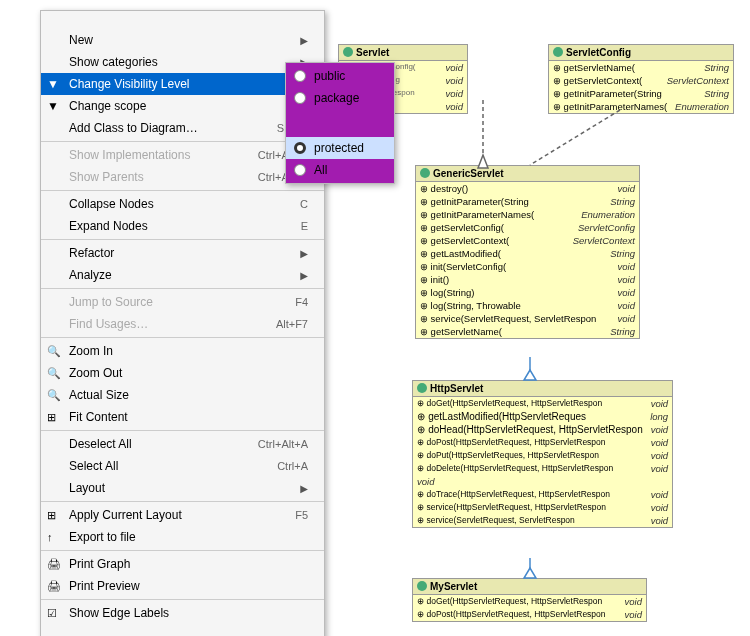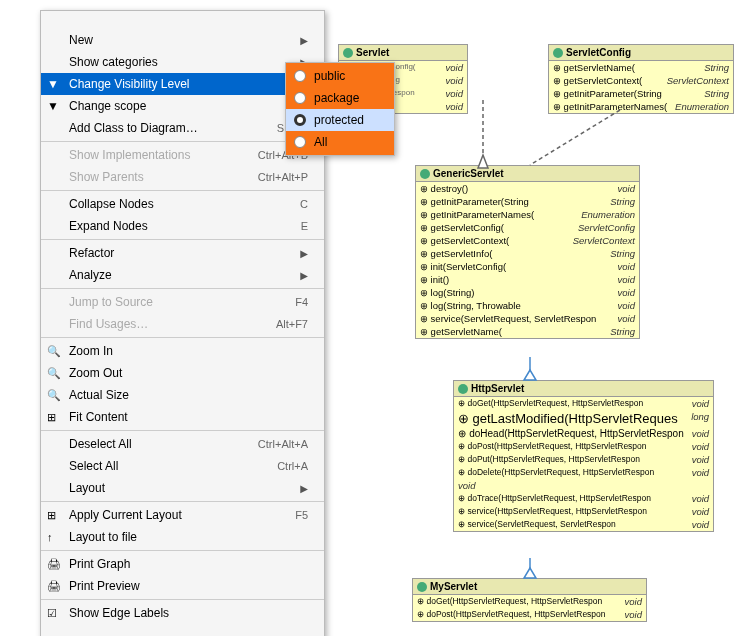--- a/index.html
+++ b/index.html
@@ -30,21 +30,20 @@
       font-size: 10px;
       min-width: 140px;
     }
     .uml-box-header {
       background: #e8e8b0;
       border-bottom: 1px solid #999;
       padding: 2px 4px;
       font-weight: bold;
       font-size: 10px;
       display: flex;
-      align-items: center;
       gap: 3px;
     }
     .uml-box-header .circle {
       width: 10px; height: 10px;
       border-radius: 50%;
       background: #4a7;
       display: inline-block;
       flex-shrink: 0;
     }
     .uml-row {
@@ -122,21 +121,21 @@
       transform: translateY(-50%);
       font-size: 12px;
     }
 
     
     .submenu {
       position: absolute;
       left: 285px;
       top: 62px;
       width: 110px;
-      background: #f97316;
+      background: #a21caf;
       border: 1px solid #bbb;
       box-shadow: 2px 2px 6px rgba(0,0,0,0.3);
       z-index: 110;
       padding: 2px 0;
     }
     .submenu-item {
       padding: 4px 10px 4px 28px;
       cursor: pointer;
       display: flex;
       align-items: center;
@@ -235,21 +234,21 @@
       </div>
     <div class="uml-row">
         <span>⊕ getServletConfig(</span>
         <span class="type">ServletConfig</span>
       </div>
     <div class="uml-row">
         <span>⊕ getServletContext(</span>
         <span class="type">ServletContext</span>
       </div>
     <div class="uml-row">
-        <span>⊕ getServletInfo(</span>
+        <span>⊕ getLastModified(</span>
         <span class="type">String</span>
       </div>
     <div class="uml-row">
         <span>⊕ init(ServletConfig(</span>
         <span class="type">void</span>
       </div>
     <div class="uml-row">
         <span>⊕ init()</span>
         <span class="type">void</span>
       </div>
@@ -264,31 +263,31 @@
     <div class="uml-row">
         <span>⊕ service(ServletRequest, ServletRespon</span>
         <span class="type">void</span>
       </div>
     <div class="uml-row">
         <span>⊕ getServletName(</span>
         <span class="type">String</span>
       </div>
   </div>
 
-  <div class="uml-box" style="left:412px;top:380px;min-width:235px;margin-left:41px;">
+  <div class="uml-box" style="left:412px;top:380px;min-width:235px;">
     <div class="uml-box-header">
       <span class="circle"></span>
       <span>HttpServlet</span>
     </div>
     <div class="uml-row">
         <span style="font-size:8.5px;">⊕ doGet(HttpServletRequest, HttpServletRespon</span>
         <span class="type">void</span>
       </div>
     <div class="uml-row">
-        <span style="font-size:13px;">⊕ getLastModified(HttpServletReques</span>
+        <span style="font-size:10px;">⊕ getLastModified(HttpServletReques</span>
         <span class="type">long</span>
       </div>
     <div class="uml-row">
         <span style="font-size:10px;">⊕ doHead(HttpServletRequest, HttpServletRespon</span>
         <span class="type">void</span>
       </div>
     <div class="uml-row">
         <span style="font-size:8.5px;">⊕ doPost(HttpServletRequest, HttpServletRespon</span>
         <span class="type">void</span>
       </div>
@@ -466,21 +465,21 @@
   <div class="menu-separator"></div>
 
   <div class="menu-item">
     <span class="menu-item-icon" style="font-size:11px;">⊞</span>
     <span>Apply Current Layout</span>
     <span class="shortcut">F5</span>
   </div>
 
   <div class="menu-item">
     <span class="menu-item-icon" style="font-size:11px;">↑</span>
-    <span>Layout to file</span>
+    <span>Export to file</span>
   </div>
 
   <div class="menu-separator"></div>
 
   <div class="menu-item">
     <span class="menu-item-icon" style="font-size:11px;">🖨</span>
     <span>Print Graph</span>
   </div>
 
   <div class="menu-item">
@@ -499,21 +498,21 @@
 
 <div class="submenu">
   <div class="submenu-item">
     <span class="radio-circle"></span>
     <span>public</span>
   </div>
   <div class="submenu-item">
     <span class="radio-circle"></span>
     <span>package</span>
   </div>
-  <div class="submenu-item active-choice" style="background:#cce0ff;">
+  <div class="submenu-item active-choice" style="background:#cce0ff;margin-top:28px;">
     <span class="radio-circle filled"></span>
     <span>protected</span>
   </div>
   <div class="submenu-item">
     <span class="radio-circle"></span>
     <span>All</span>
   </div>
 </div>
 
 </body></html>

